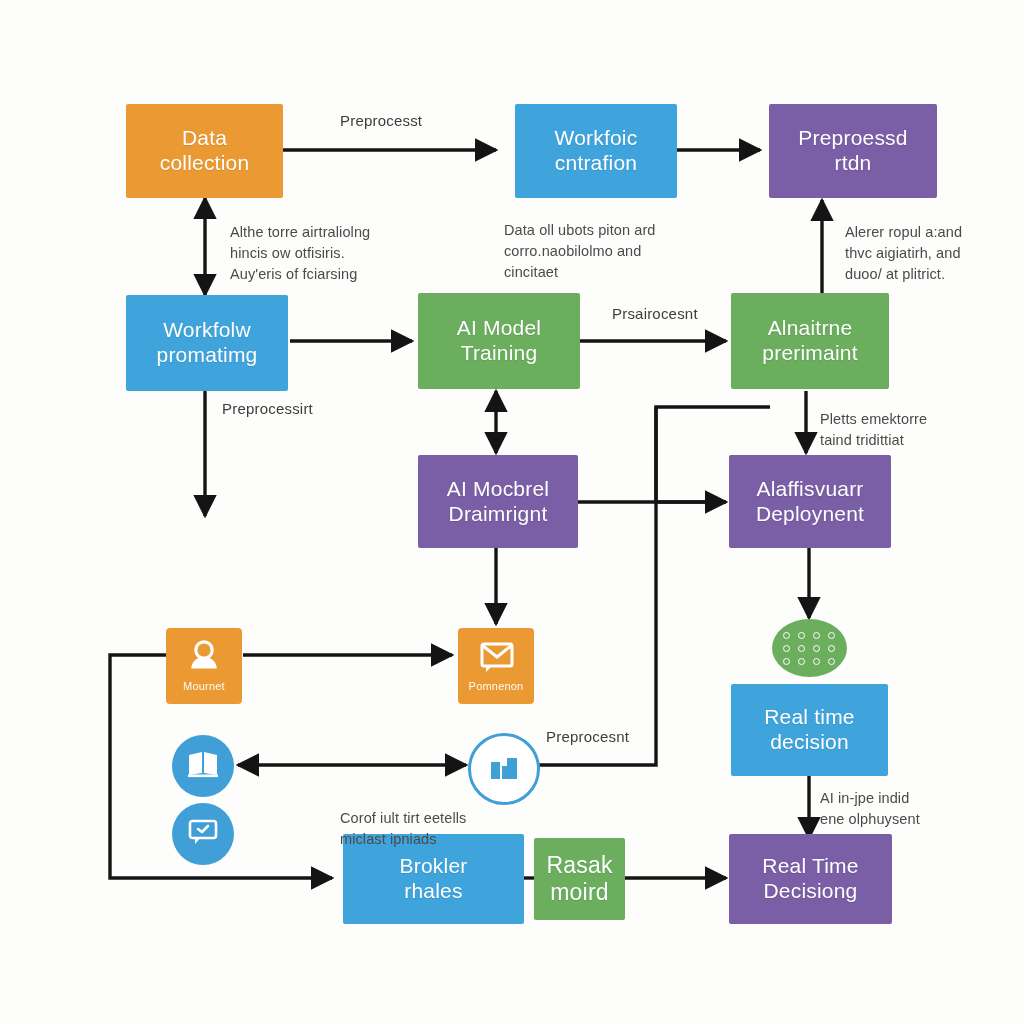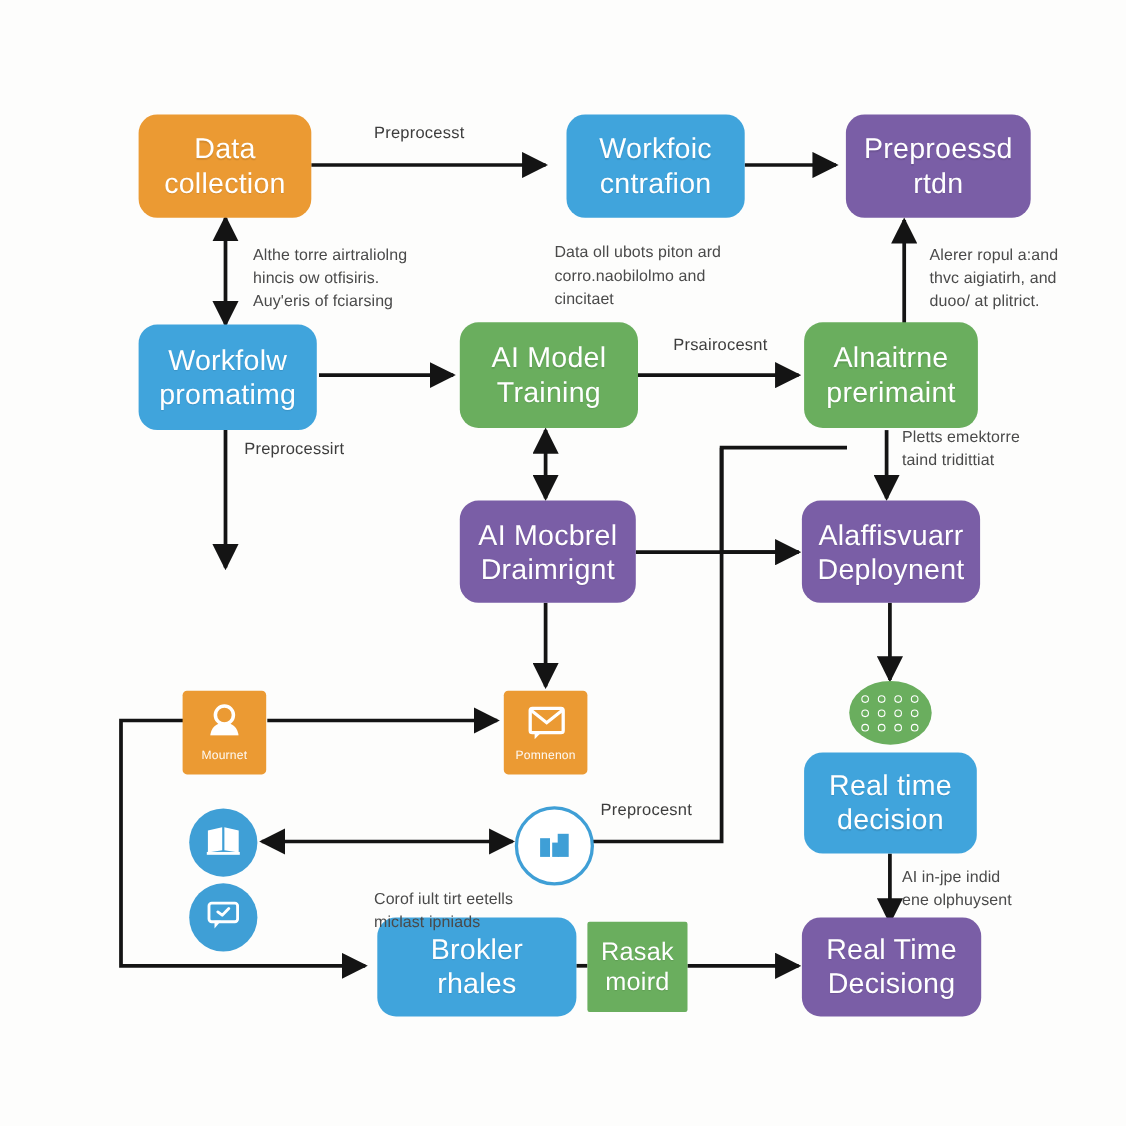--- a/index.html
+++ b/index.html
@@ -19,21 +19,21 @@
     align-items:center;justify-content:center;
     text-align:center;
     color:#fff;
     line-height:1.18;
     box-sizing:border-box;
     border-radius:2px;
     letter-spacing:.2px;
     text-shadow:0 1px 1px rgba(0,0,0,.10);
   }
   .node span{display:block;white-space:nowrap;}
-  .n-lg{font-size:26px;border-radius:17px;}
+  .n-lg{font-size:21px;}
   .n-md{font-size:23px;}
 
   .orange{background:#eb9a33;}
   .blue  {background:#40a4dc;}
   .green {background:#6aae5e;}
   .purple{background:#7a5ea6;}
 
   .note{
     position:absolute;
     color:#4a4a4a;
@@ -281,21 +281,21 @@
 
   <div class="note" style="left:504px;top:220px;">Data oll ubots piton ard
 corro.naobilolmo and
 cincitaet</div>
 
   <div class="note" style="left:845px;top:222px;">Alerer ropul a:and
 thvc aigiatirh, and
 duoo/ at plitrict.</div>
 
 
-  <div class="note" style="left:820px;top:388px;">Pletts emektorre
+  <div class="note" style="left:820px;top:409px;">Pletts emektorre
 taind tridittiat</div>
 
   <div class="note" style="left:340px;top:808px;">Corof iult tirt eetells
 miclast ipniads</div>
 
   <div class="note" style="left:820px;top:788px;">AI in-jpe indid
 ene olphuysent</div>
 
 </div>
 

